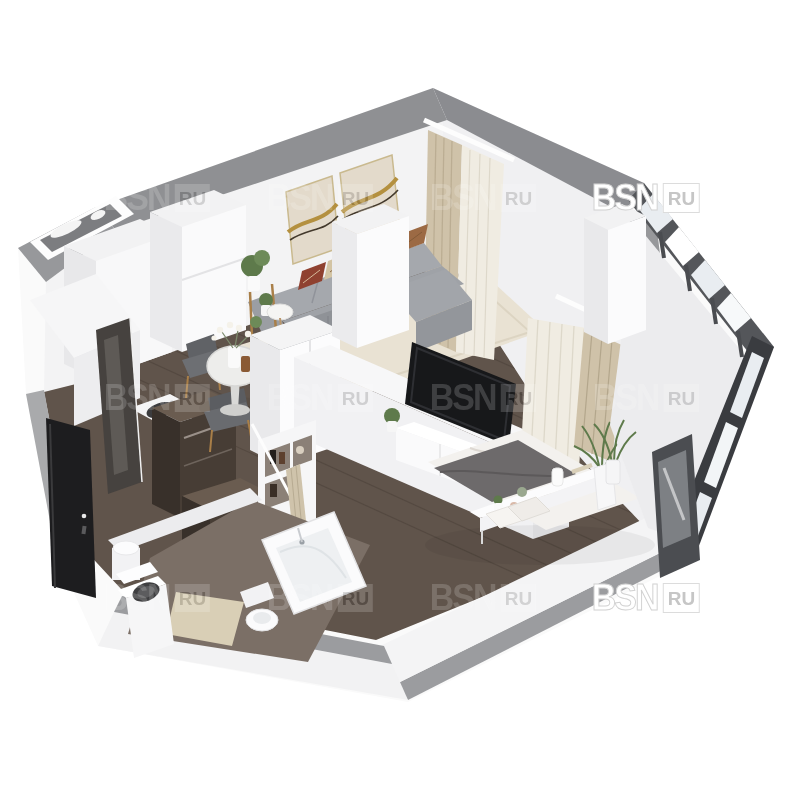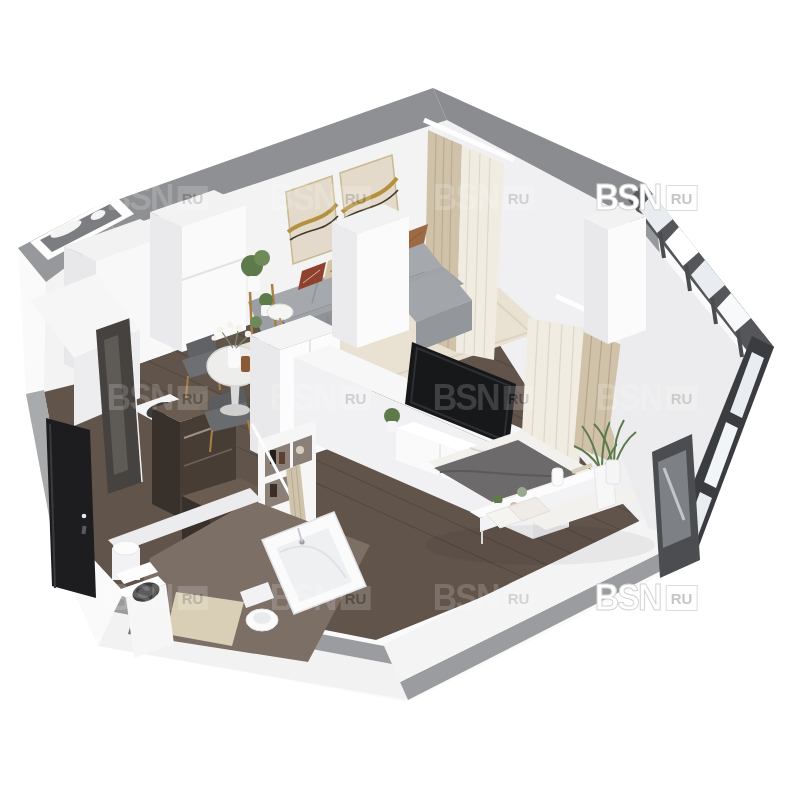--- a/index.html
+++ b/index.html
@@ -25,21 +25,21 @@
   .f-bath{fill:var(--bath-floor)}
   .f-mat{fill:var(--mat-beige)}
   .f-door{fill:var(--door-black)}
   .f-art{fill:var(--art-canvas)}
   
   .wm-layer{position:absolute;left:0;top:0;width:800px;height:800px;pointer-events:none;}
   .wm{position:absolute;display:flex;align-items:center;transform:translate(-50%,-50%);
       white-space:nowrap;}
   .wm .bsn{font-size:36px;line-height:1;font-weight:bold;color:#ffffff;letter-spacing:-2px;
       transform:scaleX(.94);transform-origin:left center;}
-  .wm .ru{display:inline-block;margin-left:1px;font-size:15px;font-weight:bold;
+  .wm .ru{display:inline-block;margin-left:1px;font-size:19px;font-weight:bold;
       line-height:1;padding:5px 4px 4px 4px;background:#ffffff;}
   .wm.bright .bsn{-webkit-text-stroke:1px #d2d2d2;}
   .wm.bright .ru{color:#c6c6c6;border:1px solid #dcdcdc;}
   .wm.faint .ru{color:#303030;}
 </style>
 </head>
 <body>
 
 <div class="stage">
 <svg width="800" height="800" viewBox="0 0 800 800">

